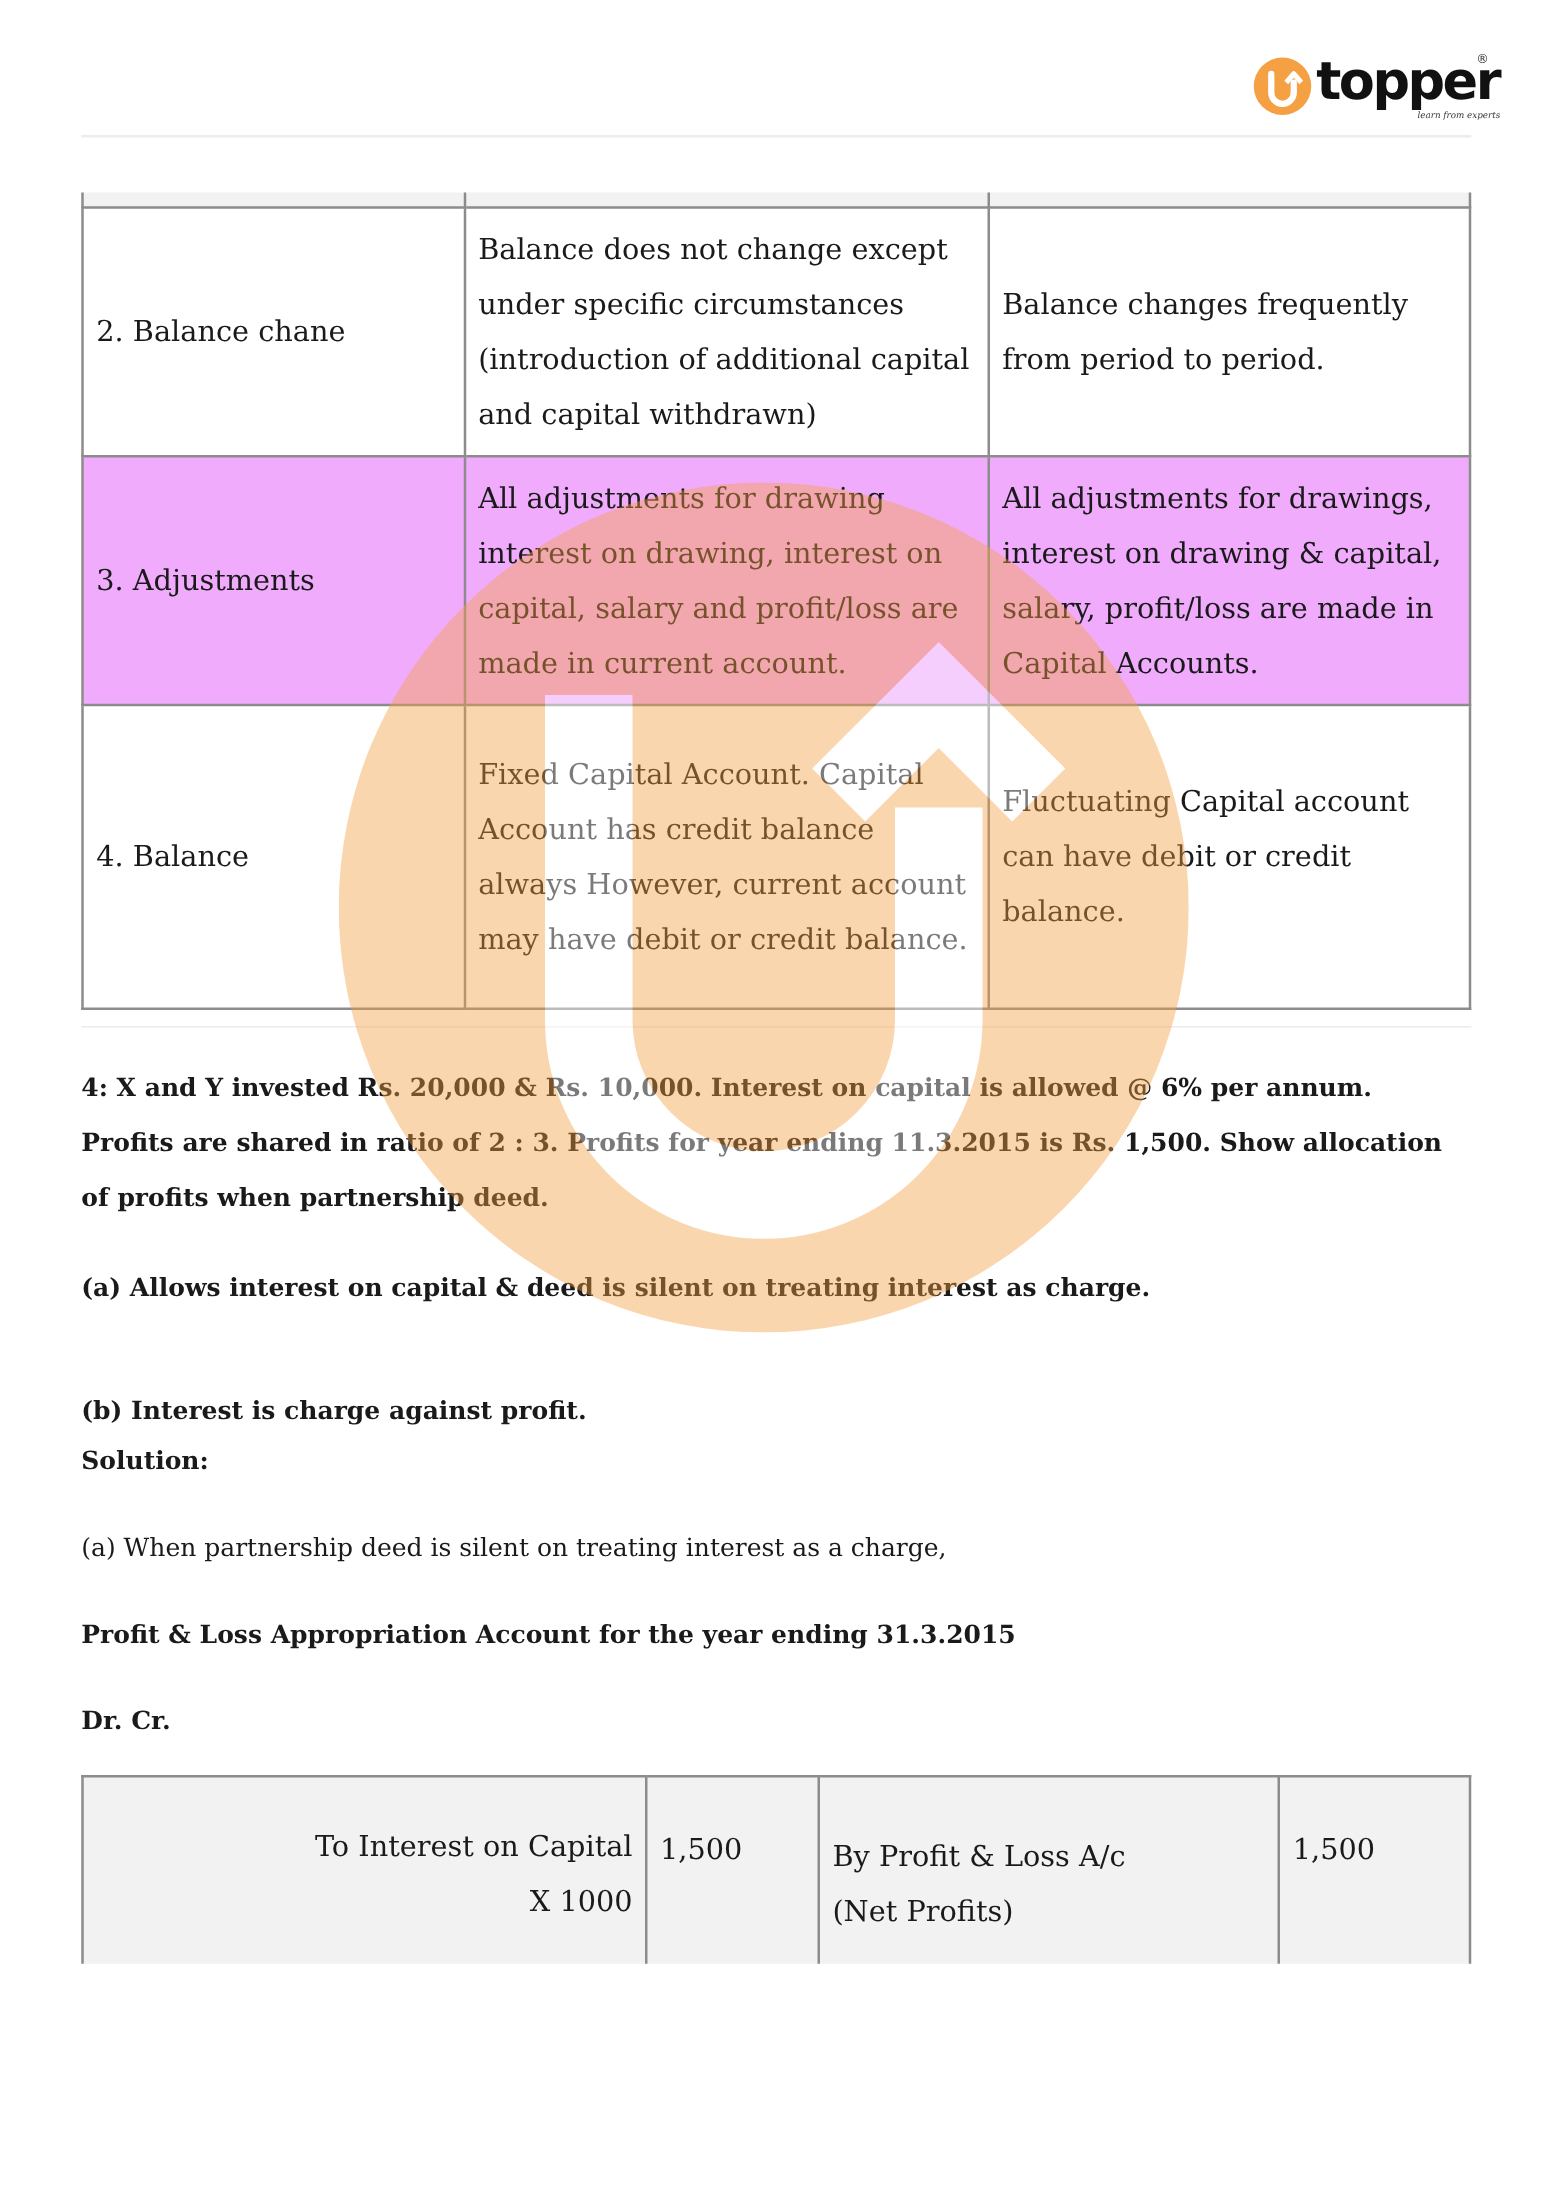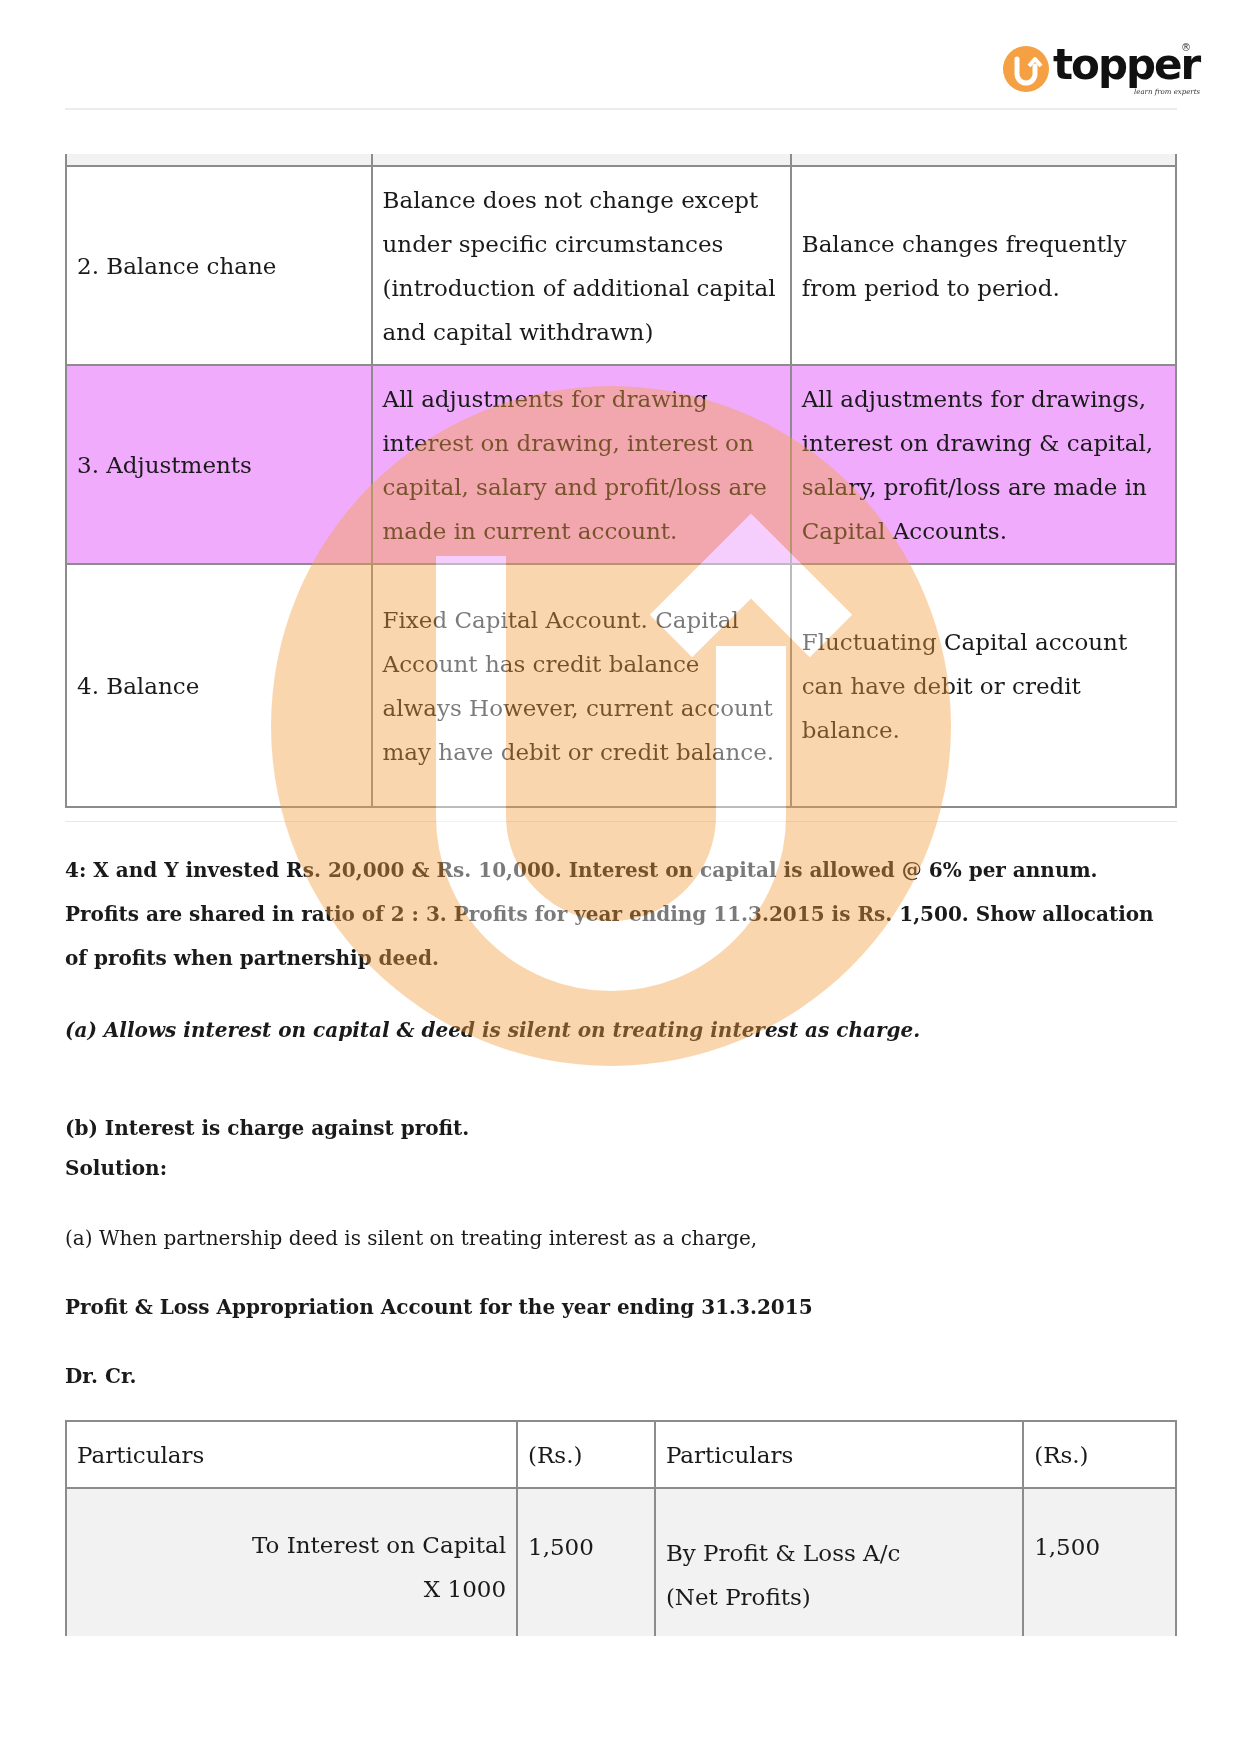--- a/index.html
+++ b/index.html
@@ -26,21 +26,21 @@
   .cmp tr.shade td { background: #f0abfc; }
   .cmp tr.r2 td { height: 199px; }
   .cmp tr.r3 td { height: 199px; }
   .cmp tr.r4 td { height: 243px; }
 
   .sep-rule { position: absolute; left: 65px; top: 821px; width: 1112px; height: 1px; background: #e8e8e8; }
 
   .q { position: absolute; left: 65px; font-size: 20px; line-height: 44px; }
   .b { font-weight: bold; }
   .q1 { top: 848px; width: 1112px; }
-  .q2 { top: 1008px; font-style: italic; }
+  .q2 { top: 1008px; }
   .q3 { top: 1106px; }
   .q4 { top: 1146px; }
   .q5 { top: 1216px; }
   .q6 { top: 1285px; }
   .q7 { top: 1354px; }
 
   table.acct { position: absolute; left: 65px; top: 1420px; width: 1112px; border-collapse: collapse; font-size: 23px; line-height: 44px; }
   table.acct td { border: 2px solid #8c8c8c; padding: 0 10px; vertical-align: middle; }
   .acct .a1 { width: 452px; }
   .acct .a2 { width: 138px; }
@@ -108,26 +108,20 @@
 <p class="q q2 b">(a) Allows interest on capital &amp; deed is silent on treating interest as charge.</p>
 <p class="q q3 b">(b) Interest is charge against profit.</p>
 
 <p class="q q4 b">Solution:</p>
 <p class="q q5">(a) When partnership deed is silent on treating interest as a charge,</p>
 <p class="q q6 b">Profit &amp; Loss Appropriation Account for the year ending 31.3.2015</p>
 <p class="q q7 b">Dr. Cr.</p>
 
 <table class="acct">
   <tbody>
-      <tr class="hdr">
-    <td class="a1">Particulars</td>
-    <td class="a2">(Rs.)</td>
-    <td class="a3">Particulars</td>
-    <td class="a4">(Rs.)</td>
-  </tr>
   <tr class="row">
     <td class="a1 part-left">
       <div>To Interest on Capital</div>
       <div>X 1000</div>
     </td>
     <td class="a2 amt">1,500</td>
     <td class="a3 part-right">
       <div>By Profit &amp; Loss A/c</div>
       <div>(Net Profits)</div>
     </td>

